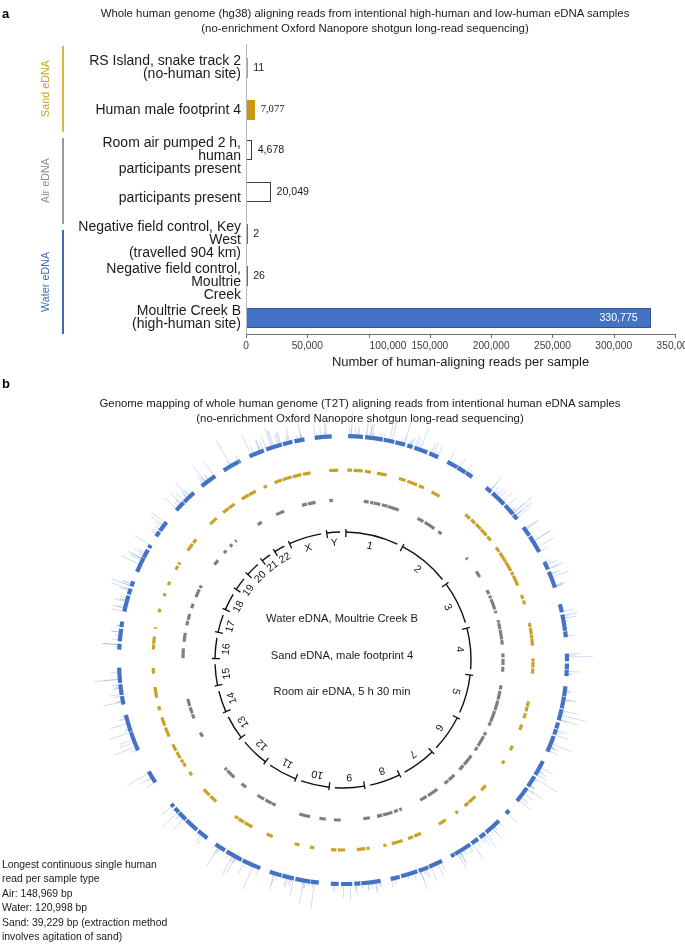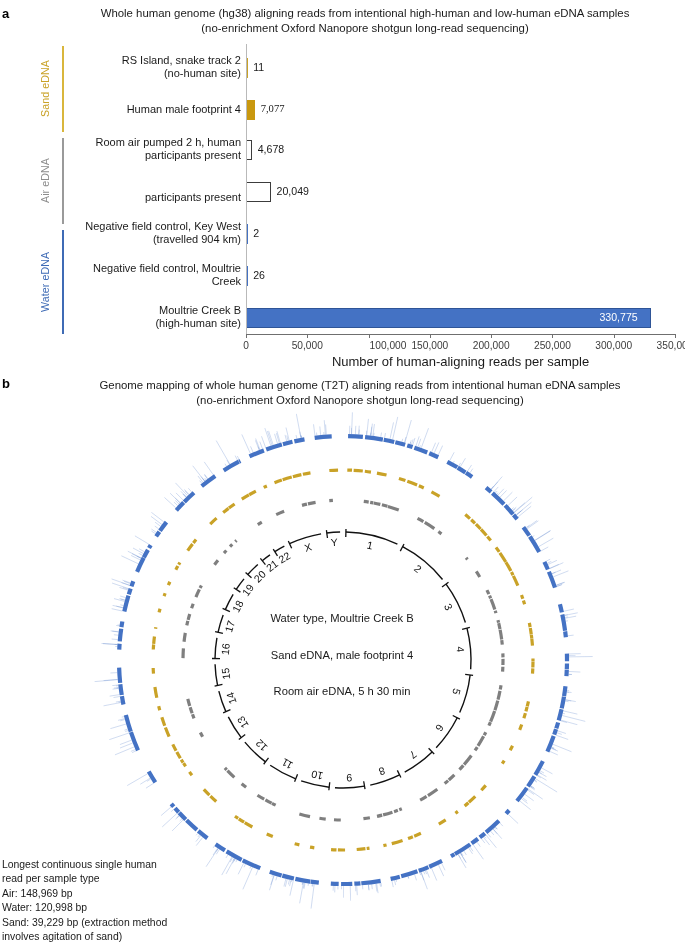--- a/index.html
+++ b/index.html
@@ -21,39 +21,39 @@
   #chart-a{position:absolute;left:0;top:44px;width:685px;height:290px;}
   .grp-label{
     position:absolute;writing-mode:vertical-rl;transform:rotate(180deg);
     font-size:10.6px;letter-spacing:.1px;text-align:center;
     display:flex;align-items:center;justify-content:center;
   }
   .grp-rule{position:absolute;width:2px;}
   .row{position:absolute;left:75px;width:600px;}
   .row-label{
     position:absolute;left:0;width:166px;text-align:right;
-    font-size:11px;line-height:13px;color:#1a1a1a;
+    font-size:14px;line-height:13px;color:#1a1a1a;
   }
   .bar{
     position:absolute;left:171px;height:20px;box-sizing:border-box;
   }
   .bar-value{
     position:absolute;font-size:10.6px;color:#1a1a1a;white-space:nowrap;
   }
   .bar-value.inside{color:#ffffff;}
   #axis-vline{position:absolute;left:246px;top:44px;width:1px;height:290px;background:#b9b9b9;}
   #axis-bottom{position:absolute;left:246px;top:334px;width:429px;height:1px;background:#6f6f6f;}
   .tick{position:absolute;top:334px;width:1px;height:4px;background:#6f6f6f;}
   .tick-label{position:absolute;top:340px;font-size:10.2px;color:#3c3c3c;transform:translateX(-50%);white-space:nowrap;}
   #xaxis-title{position:absolute;left:246px;top:354px;width:429px;text-align:center;font-size:13px;color:#1a1a1a;}
 
   
   #panel-b{position:absolute;left:0;top:372px;width:685px;height:573px;}
   #title-b{
-    position:absolute;left:60px;top:6px;width:600px;text-align:center;
+    position:absolute;left:60px;top:24px;width:600px;text-align:center;
     font-size:11.4px;line-height:14.6px;color:#1a1a1a;
   }
   #circos{position:absolute;left:0px;top:38px;width:685px;height:500px;}
   .legend-line{
     position:absolute;width:300px;text-align:center;font-size:11.2px;
   }
   #footnote{
     position:absolute;left:2px;top:858px;width:240px;
     font-size:10.4px;line-height:14.4px;color:#1a1a1a;
   }
@@ -833,21 +833,21 @@
           <line x1="291.65" y1="138.23" x2="288.31" y2="130.96" stroke="#111111" stroke-width="1.3"></line>
           <text x="308.27" y="138.27" text-anchor="middle" dominant-baseline="middle" font-family="&quot;Liberation Sans&quot;, sans-serif" font-size="10.5" fill="#111111" transform="rotate(342.73 308.27 138.27)">X</text>
           <path d="M 326.82 123.03 A 128 128 0 0 1 340.10 122.03" stroke="#111111" stroke-width="1.4" fill="none" stroke-linecap="butt"></path>
           <line x1="327.45" y1="127.99" x2="326.44" y2="120.05" stroke="#111111" stroke-width="1.3"></line>
           <text x="334.26" y="133.33" text-anchor="middle" dominant-baseline="middle" font-family="&quot;Liberation Sans&quot;, sans-serif" font-size="10.5" fill="#111111" transform="rotate(355.72 334.26 133.33)">Y</text>
         </g>
       </svg>
   </div>
 
   <div class="legend-line" style="left:192px;top:240px;">
-    <span>Water type, Moultrie Creek B</span>
+    <span>Water eDNA, Moultrie Creek B</span>
   </div>
   <div class="legend-line" style="left:192px;top:277px;">
     <span>Sand eDNA, male footprint 4</span>
   </div>
   <div class="legend-line" style="left:192px;top:313px;">
     <span>Room air eDNA, 5 h 30 min</span>
   </div>
 </div>
 
 <div id="footnote">

